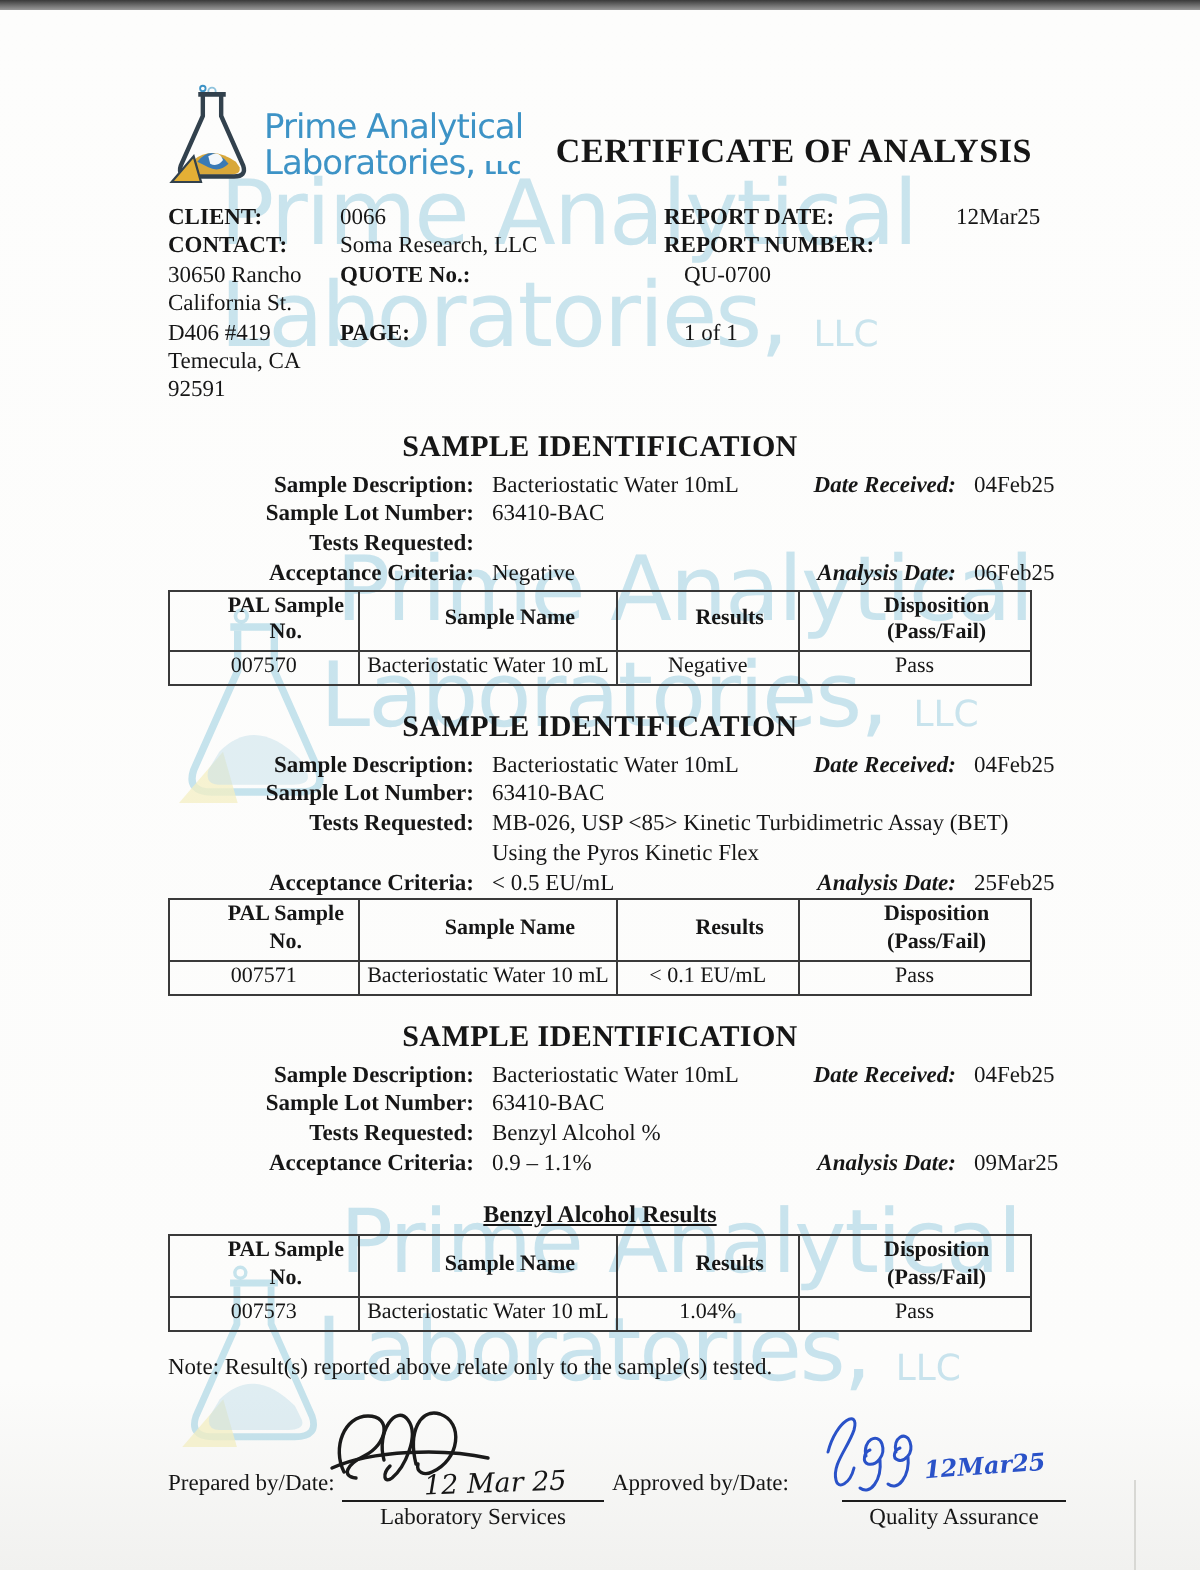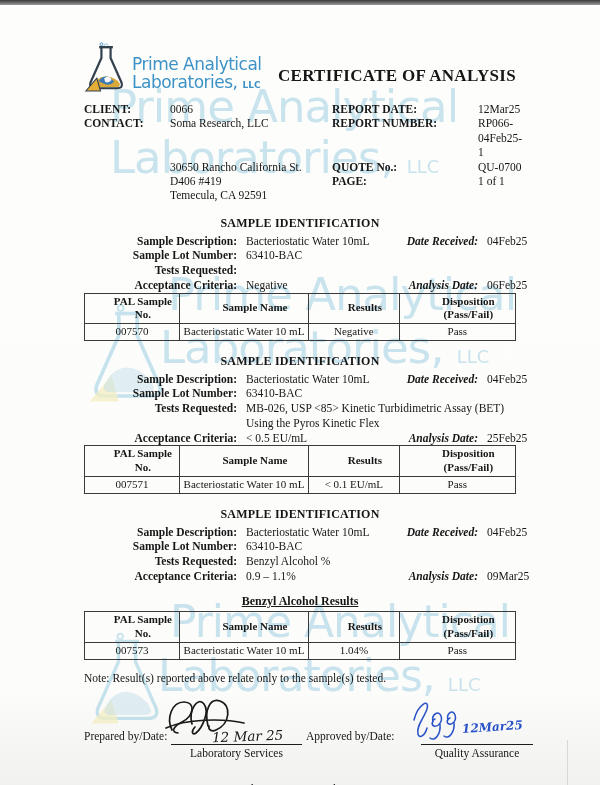--- a/index.html
+++ b/index.html
@@ -22,21 +22,21 @@
   .logo-text{margin-top:16px;font-family:"DejaVu Sans",sans-serif;color:#3d93c6;line-height:1.05;}
   .logo-line1{font-size:17px;letter-spacing:-0.5px;}
   .logo-line2{font-size:17px;letter-spacing:-0.5px;}
   .logo-llc{font-size:9px;font-weight:700;letter-spacing:0;}
   .doc-title{margin-top:26px;font-size:17px;font-weight:700;letter-spacing:.3px;white-space:nowrap;}
 
   .meta{display:grid;grid-template-columns:74px 150px 124px 1fr;column-gap:12px;margin-top:4px;font-size:11.5px;line-height:1.25;}
   .meta .lbl{font-weight:700;}
   .meta div{padding:0;}
 
-  .sec-heading{text-align:center;font-weight:700;font-size:12px;margin:13px 0 3px 0;letter-spacing:.2px;}
+  .sec-heading{text-align:center;font-weight:700;font-size:15px;margin:13px 0 3px 0;letter-spacing:.2px;}
   .frow{position:relative;display:flex;font-size:11.5px;line-height:1.28;}
   .flabel{width:153px;min-width:153px;text-align:right;font-weight:700;}
   .fvalue{margin-left:9px;max-width:296px;}
   .rlabel{position:absolute;left:274px;width:120px;text-align:right;font-weight:700;font-style:italic;}
   .rvalue{position:absolute;left:403px;}
 
   .tbl-title{text-align:center;font-weight:700;font-size:12px;text-decoration:underline;margin:11px 0 2px 0;}
   table{width:100%;border-collapse:collapse;table-layout:fixed;}
   th,td{border:1px solid #3a3a3a;font-size:11px;text-align:center;padding:1px 2px;line-height:1.25;}
   th{font-weight:700;padding-left:24px;}
@@ -118,21 +118,20 @@
 
     <div class="meta">
       <div class="lbl">CLIENT:</div>
       <div>0066</div>
       <div class="lbl">REPORT DATE:</div>
       <div style="padding-left:10px;">12Mar25</div>
 
       <div class="lbl">CONTACT:</div>
       <div>Soma Research, LLC</div>
       <div class="lbl">REPORT NUMBER:</div>
-      <div style="padding-left:10px;">RP066-04Feb25-1</div>
 
       <div></div>
       <div>30650 Rancho California St.</div>
       <div class="lbl">QUOTE No.:</div>
       <div style="padding-left:10px;">QU-0700</div>
 
       <div></div>
       <div>D406 #419</div>
       <div class="lbl">PAGE:</div>
       <div style="padding-left:10px;">1 of 1</div>

